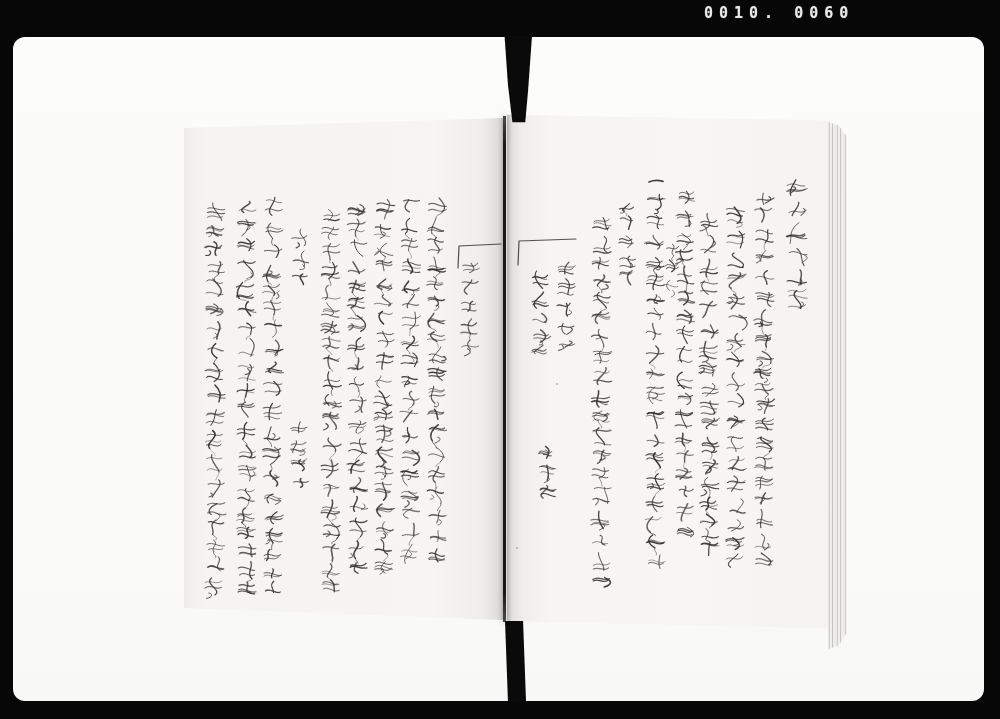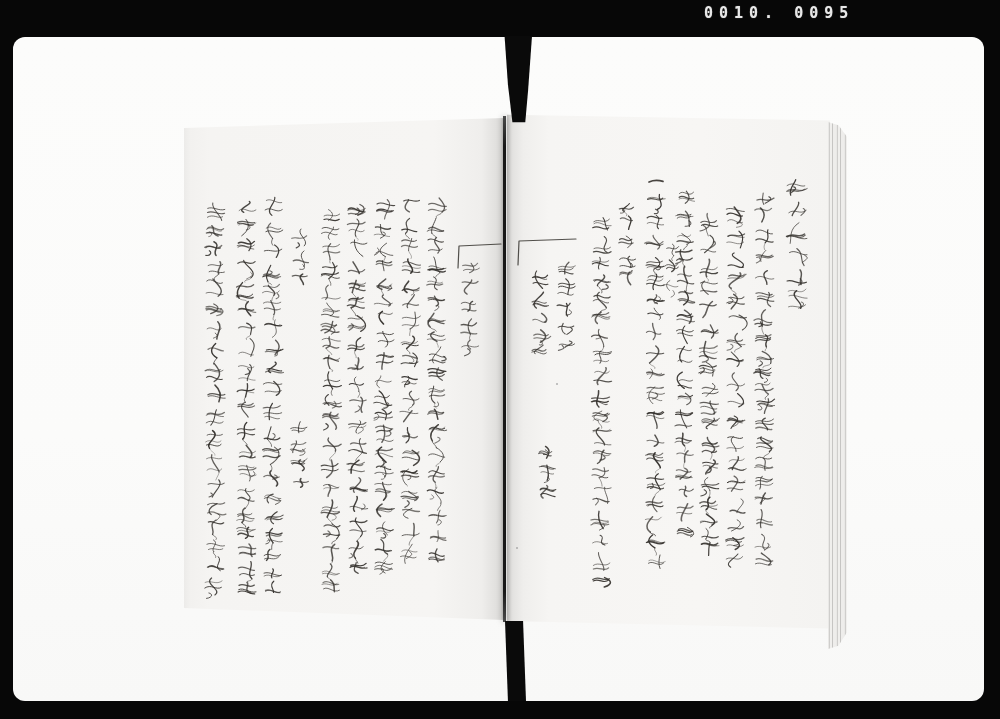--- a/index.html
+++ b/index.html
@@ -54,21 +54,21 @@
     clip-path:polygon(0 0,86% 0,100% 100%,14% 100%);
   }
   .speck{position:absolute;width:2px;height:2px;border-radius:50%;background:#8b8b8b;opacity:.65;}
   svg.ink{position:absolute;left:0;top:0;pointer-events:none;}
 </style>
 </head>
 <body>
 
 <div class="film"></div>
 
-<div class="stamp">0010. 0095</div>
+<div class="stamp">0010. 0060</div>
 
 <div class="book">
   <div class="page page-left"></div>
   <div class="page page-right"></div>
   <div class="page-stack"></div>
   <div class="binding-gap"></div>
   <div class="ribbon ribbon-top"></div>
   <div class="ribbon ribbon-bottom"></div>
   <svg class="ink" width="1000" height="719" viewBox="0 0 1000 719">
       <g>

